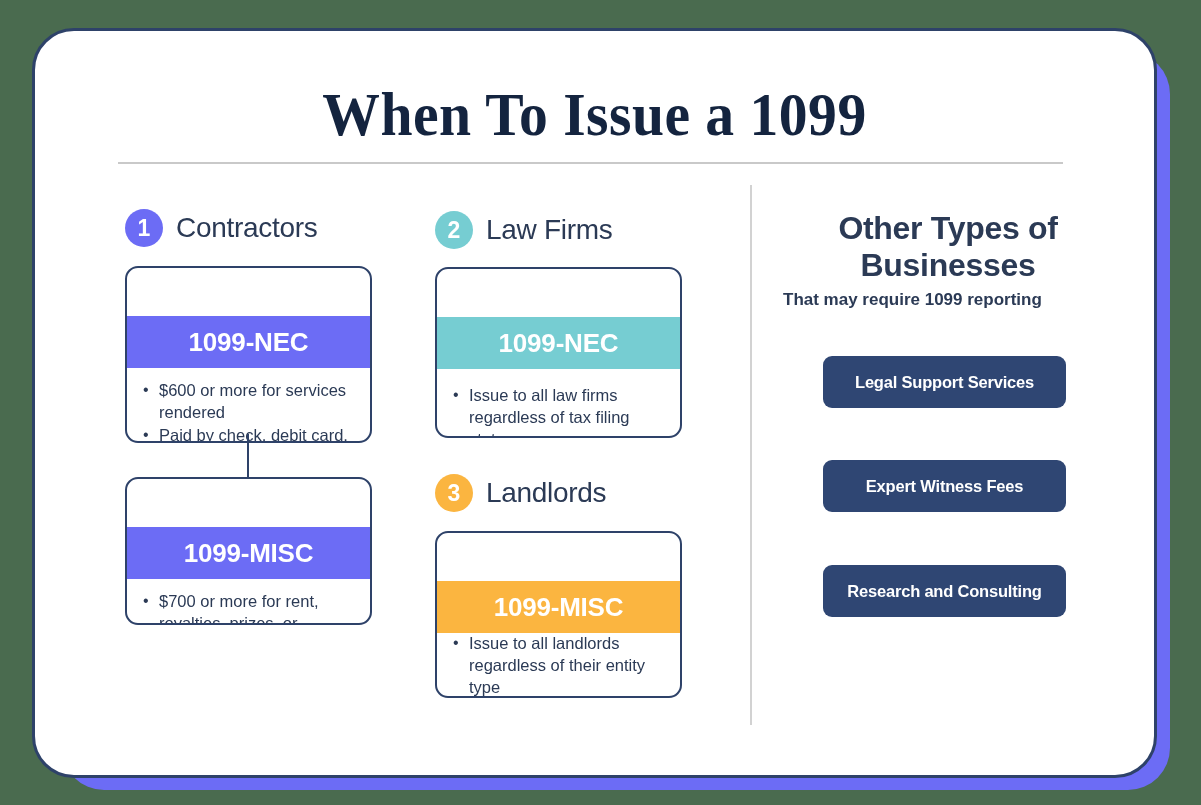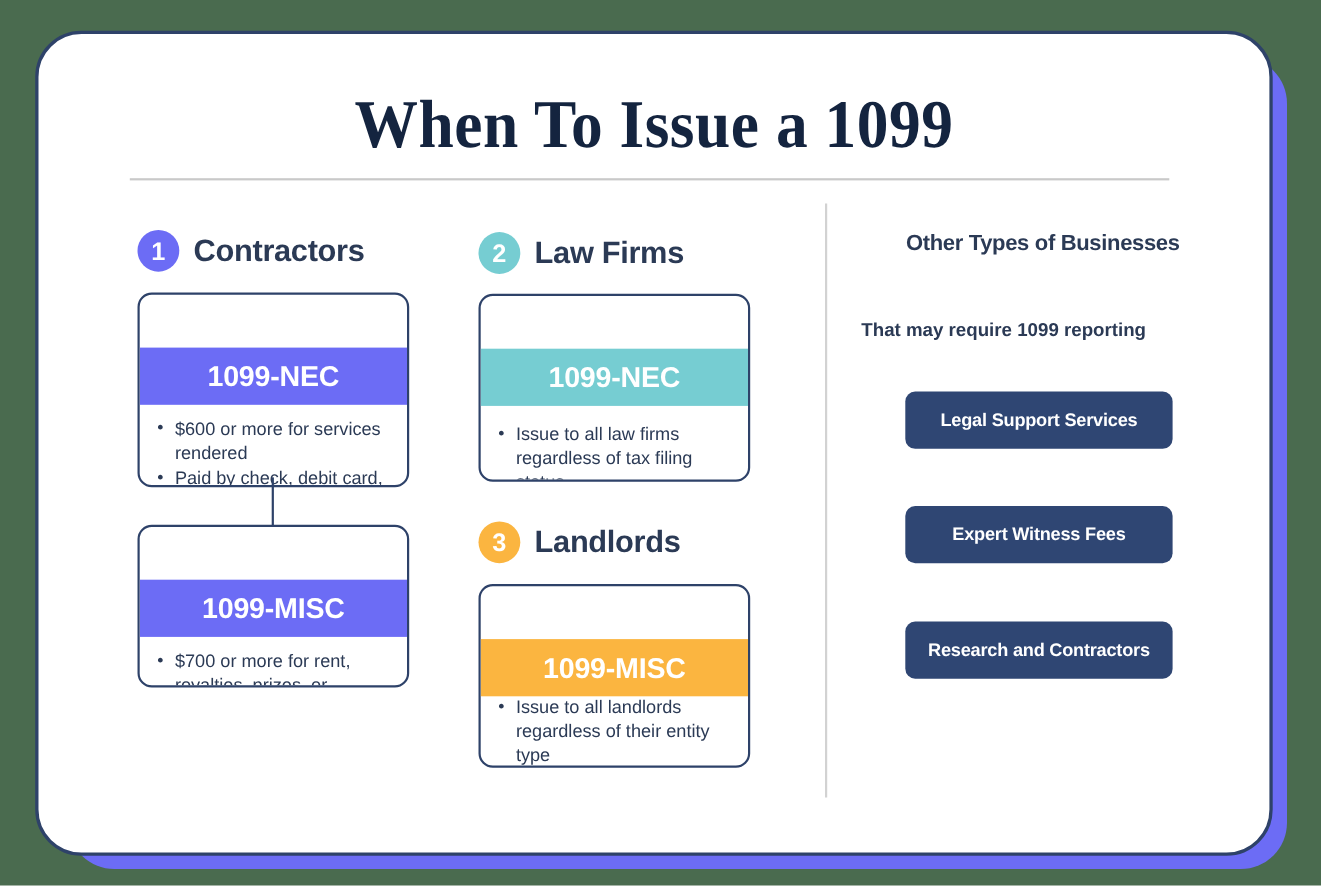--- a/index.html
+++ b/index.html
@@ -87,21 +87,21 @@
     color: #ffffff;
     font-size: 23px;
     font-weight: bold;
     display: flex;
     align-items: center;
     justify-content: center;
     flex: 0 0 auto;
   }
   .section-label {
     font-size: 28px;
-    font-weight: bold;
+    font-weight: normal;
     color: #2b3a55;
     letter-spacing: -0.3px;
   }
 
   
   .form-card {
     position: absolute;
     border: 2px solid #2e4269;
     border-radius: 13px;
     background: #ffffff;
@@ -153,21 +153,21 @@
     background: #2e4269;
   }
 
   
   #other-title {
     position: absolute;
     left: 748px;
     top: 179px;
     width: 330px;
     text-align: center;
-    font-size: 20px;
+    font-size: 32px;
     font-weight: bold;
     line-height: 1.17;
     color: #2b3a55;
     letter-spacing: -0.3px;
   }
   #other-subtitle {
     position: absolute;
     left: 748px;
     top: 258px;
     width: 330px;
@@ -256,15 +256,15 @@
         <li>Issue to all landlords regardless of their entity type</li>
       </ul>
     </div>
   </div>
 
   <div id="other-title">Other Types of Businesses</div>
   <div id="other-subtitle">That may require 1099 reporting</div>
 
   <div class="pill-button" style="top:429px;">Expert Witness Fees</div>
   <div class="pill-button" style="top:325px;">Legal Support Services</div>
-  <div class="pill-button" style="top:534px;">Research and Contractors</div>
+  <div class="pill-button" style="top:534px;">Research and Consulting</div>
 
 </div>
 
 </body></html>

